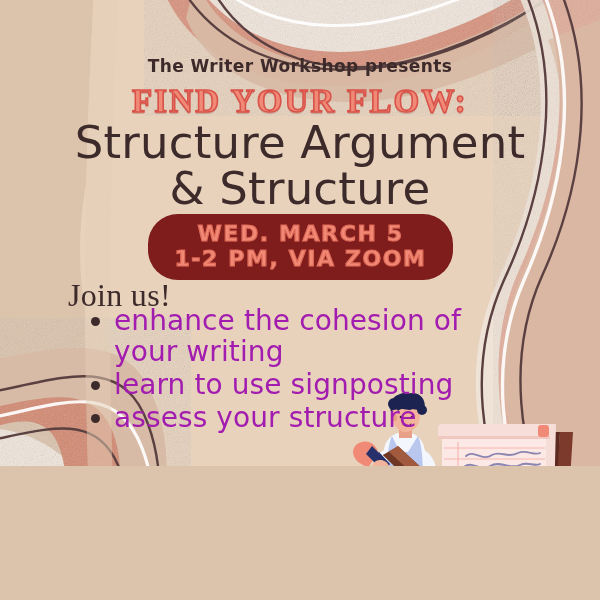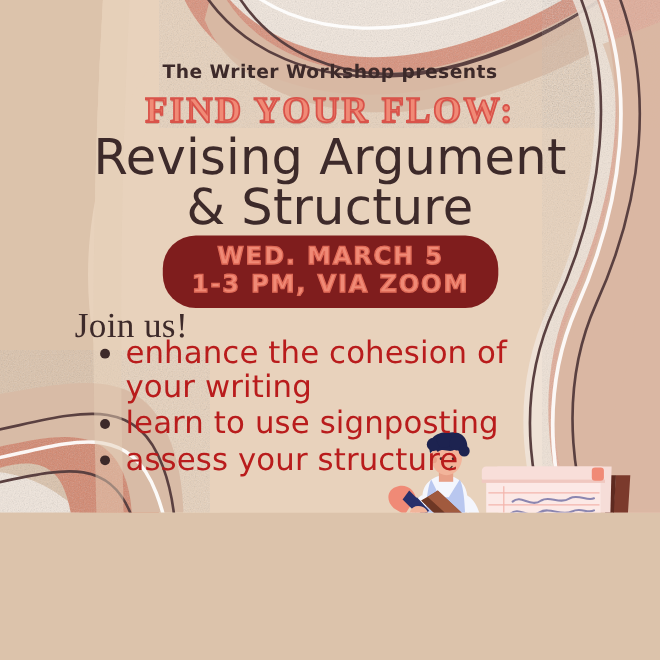--- a/index.html
+++ b/index.html
@@ -89,21 +89,21 @@
     position:absolute;top:305px;left:86px;
     width:430px;
     margin:0;padding:0;
     list-style:none;
   }
   .bullets li{
     position:relative;
     font-family:"DejaVu Sans", sans-serif;
     font-size:28px;
     line-height:31px;
-    color:#b91c1c;
+    color:#a21caf;
     padding-left:28px;
     margin-bottom:2px;
     letter-spacing:0.1px;
   }
   .bullets li:before{
     content:"";
     position:absolute;
     left:5px;top:12px;
     width:9px;height:9px;
     border-radius:50%;
@@ -268,27 +268,27 @@
     </g>
   </svg>
 
   <div id="content">
 
     <div class="presents">The Writer Workshop presents</div>
 
     <div class="headline">FIND YOUR FLOW:</div>
 
     <div class="subtitle">
-      <span>Revising Argument</span>
+      <span>Structure Argument</span>
       <span class="sub2">&amp; Structure</span>
     </div>
 
     <div class="badge">
       <div class="badge-line">WED. MARCH 5</div>
-      <div class="badge-line">1-3 PM, VIA ZOOM</div>
+      <div class="badge-line">1-2 PM, VIA ZOOM</div>
     </div>
 
     <div class="joinus">Join us!</div>
 
     <ul class="bullets">
       <li>enhance the cohesion of your writing</li>
       <li>learn to use signposting</li>
       <li>assess your structure</li>
     </ul>
 

